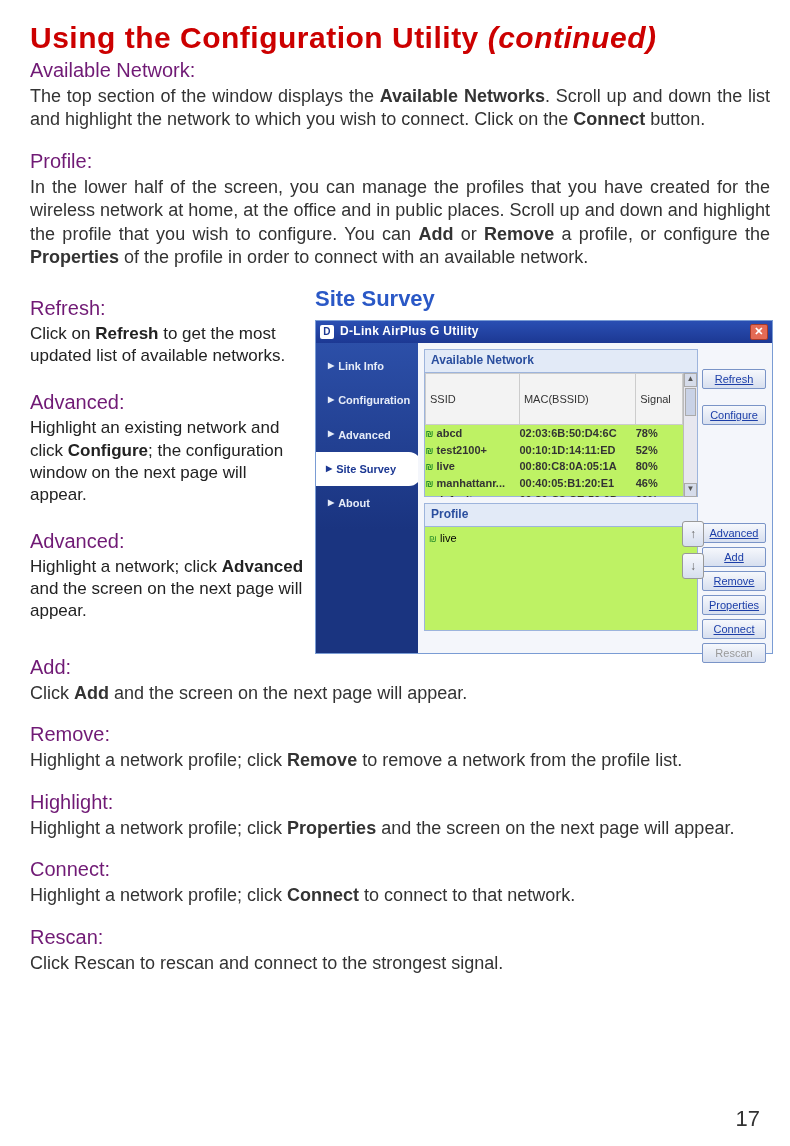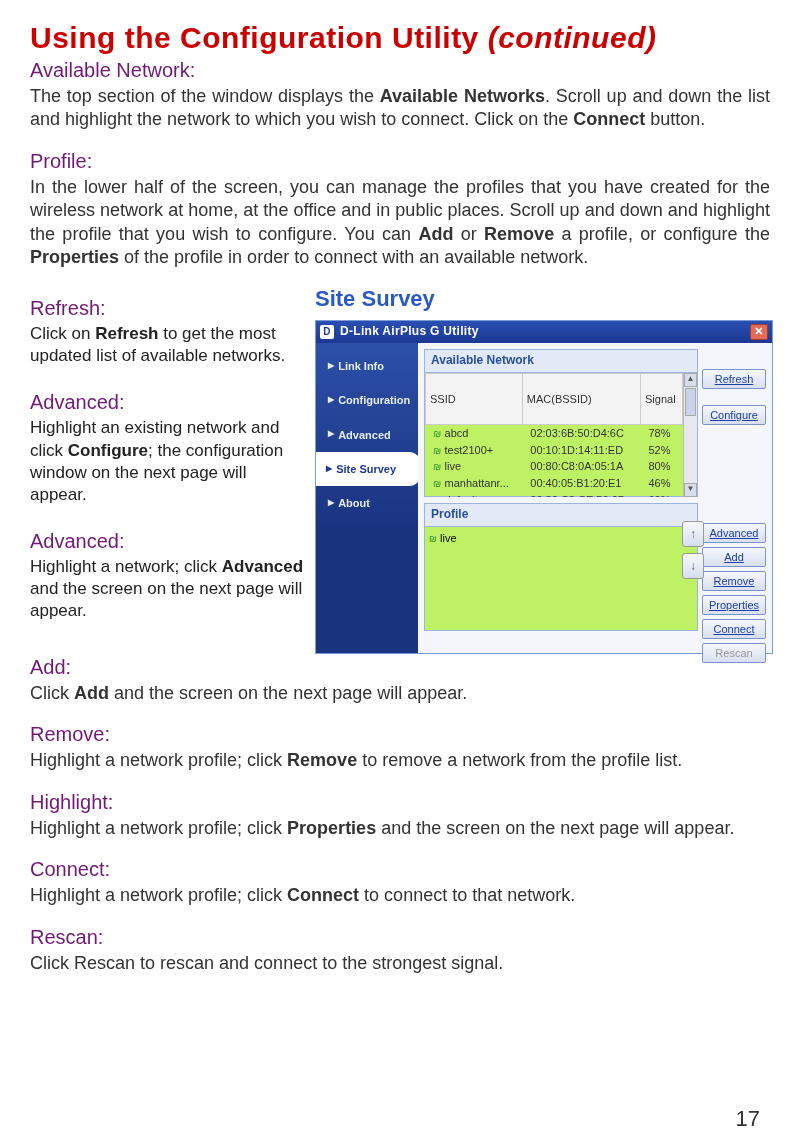--- a/index.html
+++ b/index.html
@@ -144,23 +144,24 @@
     .net-table th {
       background: #f3f3f3;
       border: 1px solid #ccc;
       font-weight: normal;
       text-align: left;
       padding: 18px 4px;
       color: #333;
       position: relative;
     }
     .net-table td {
-      padding: 1px 8px;
+      padding: 1px 0;
       color: #333;
       white-space: nowrap;
+      font-weight: bold;
     }
     .net-row-icon {
       display: inline-block;
       width: 8px;
       color: #2a8f2a;
       font-size: 9px;
     }
     .panel-scroll {
       display: flex;
     }

